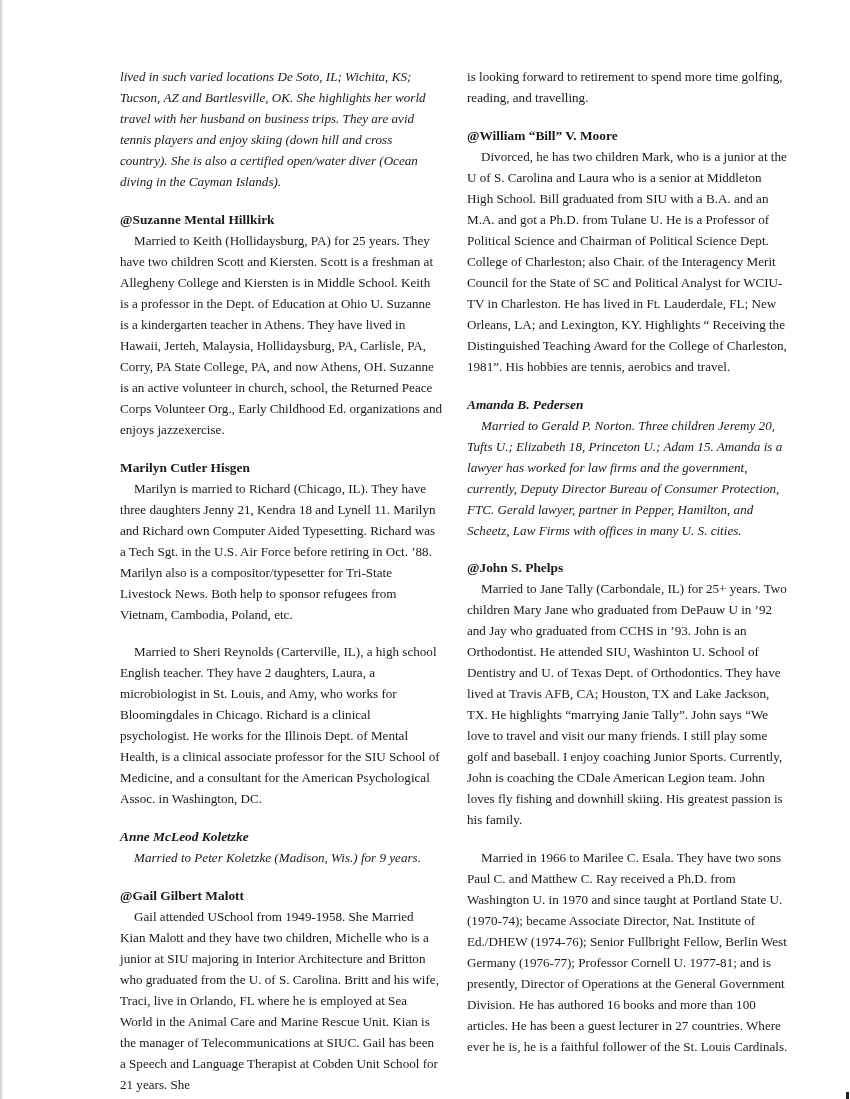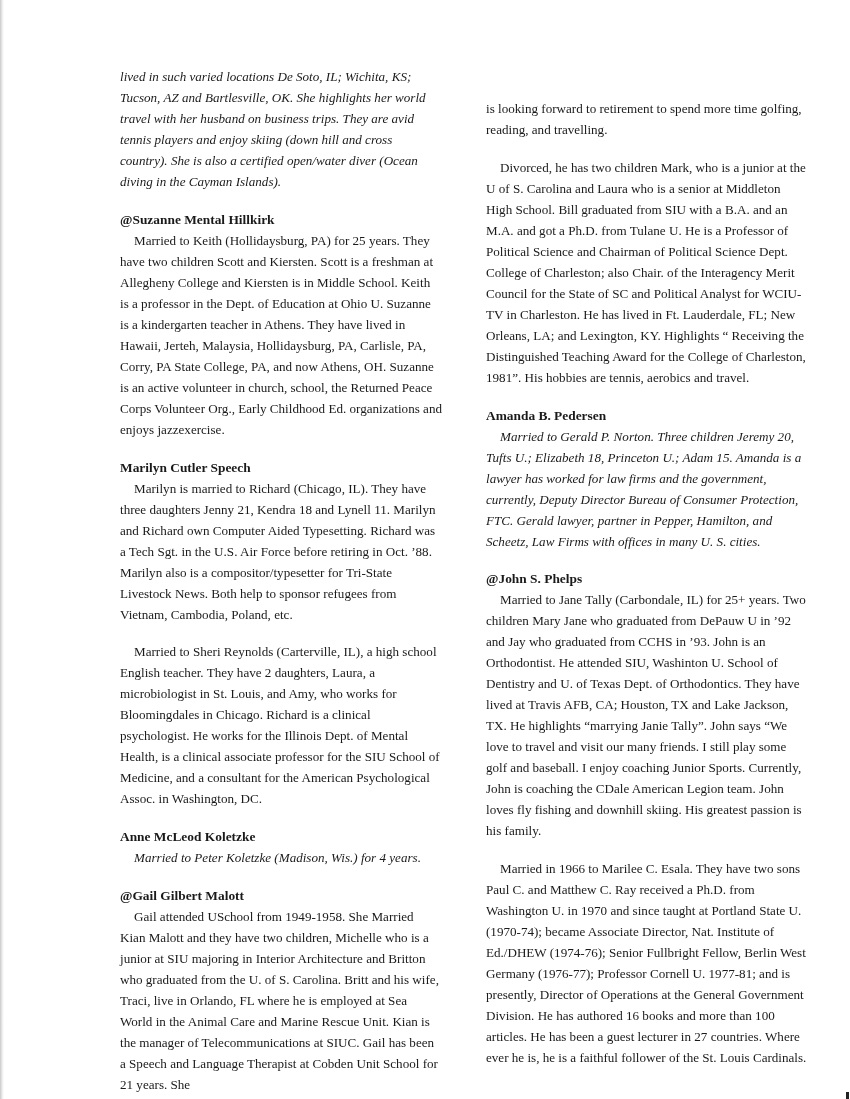--- a/index.html
+++ b/index.html
@@ -14,24 +14,24 @@
   }
   .corner-mark {
     position: absolute; left: 846px; top: 1092px; width: 3px; height: 7px; background: #222;
   }
   .col {
     position: absolute; top: 66px;
     font-size: 13.1px; line-height: 21px;
     font-family: "Liberation Serif", "DejaVu Serif", serif;
   }
   .col.left { left: 120px; width: 322px; }
-  .col.right { left: 486px; width: 323px; margin-top: 32px; }
+  .col.right { left: 467px; width: 323px; }
   .entry { margin-bottom: 16.75px; }
   .name { font-weight: bold; font-size: 13.4px; }
-  .name.italic { }
+  .name.italic { font-style: italic; }
   .body { text-indent: 14px; }
   .body.italic { font-style: italic; }
   .body.noindent { text-indent: 0; }
   p { margin: 0; }
 </style>
 </head>
 <body>
 
 <div class="edge"></div>
 
@@ -39,45 +39,46 @@
   <div class="entry">
     <p class="body italic noindent">lived in such varied locations De Soto, IL; Wichita, KS; Tucson, AZ and Bartlesville, OK.  She highlights her world travel with her husband on business trips.  They are avid tennis players and enjoy skiing (down hill and cross country).  She is also a certified open/water diver (Ocean diving in the Cayman Islands).</p>
   </div>
 
   <div class="entry">
     <p class="name">@Suzanne Mental Hillkirk</p>
     <p class="body">Married to Keith (Hollidaysburg, PA) for 25 years.  They have two children Scott and Kiersten. Scott is a freshman at Allegheny College and Kiersten is in Middle School.  Keith is a professor in the Dept. of Education at Ohio U.  Suzanne is a kindergarten teacher in Athens.  They have lived in Hawaii, Jerteh, Malaysia, Hollidaysburg, PA, Carlisle, PA, Corry, PA State College, PA, and now Athens, OH.  Suzanne is an active volunteer in church, school, the Returned Peace Corps Volunteer Org., Early Childhood Ed. organizations and enjoys jazzexercise.</p>
   </div>
 
   <div class="entry">
-    <p class="name">Marilyn Cutler Speech</p>
+    <p class="name">Marilyn Cutler Hisgen</p>
     <p class="body">Marilyn is married to Richard (Chicago, IL). They have three daughters Jenny 21, Kendra 18 and Lynell 11.  Marilyn and Richard own Computer Aided Typesetting.  Richard was a Tech Sgt. in the U.S. Air Force before retiring in Oct. ’88. Marilyn also is a compositor/typesetter for Tri-State Livestock News.  Both help to sponsor refugees from Vietnam, Cambodia, Poland, etc.</p>
   </div>
 
   <div class="entry">
     <p class="body">Married to Sheri Reynolds (Carterville, IL), a high school English teacher.  They have 2 daughters, Laura, a microbiologist in St. Louis, and Amy, who works for Bloomingdales in Chicago. Richard is a clinical psychologist.  He works for the Illinois Dept. of Mental Health, is a clinical associate professor for the SIU School of Medicine, and a consultant for the American Psychological Assoc. in Washington, DC.</p>
   </div>
 
   <div class="entry">
     <p class="name italic">Anne McLeod Koletzke</p>
-    <p class="body italic">Married to Peter Koletzke (Madison, Wis.) for 4 years.</p>
+    <p class="body italic">Married to Peter Koletzke (Madison, Wis.) for 9 years.</p>
   </div>
 
   <div class="entry">
     <p class="name">@Gail Gilbert Malott</p>
     <p class="body">Gail attended USchool from 1949-1958.  She Married Kian Malott and they have two children, Michelle who is a junior at SIU majoring in Interior Architecture and Britton who graduated from the U. of S. Carolina.  Britt and his wife, Traci, live in Orlando, FL where he is employed at Sea World in the Animal Care and Marine Rescue Unit.  Kian is the manager of Telecommunications at SIUC.  Gail has been a Speech and Language Therapist at Cobden Unit School for 21 years.  She</p>
   </div>
 </div>
 
 <div class="col right">
   <div class="entry">
     <p class="body noindent">is looking forward to retirement to spend more time golfing, reading, and travelling.</p>
   </div>
 
   <div class="entry">
+    <p class="name">@William “Bill” V. Moore</p>
     <p class="body">Divorced,  he has two children Mark, who is a junior at the U of S. Carolina and Laura who is a senior at Middleton High School.  Bill graduated from SIU with a B.A. and an M.A. and got a Ph.D. from Tulane U.  He is a Professor of Political Science and Chairman of Political Science Dept. College of Charleston; also Chair. of the Interagency Merit Council for the State of SC and Political Analyst for WCIU-TV in Charleston.  He has lived in Ft. Lauderdale, FL; New Orleans, LA; and Lexington, KY.   Highlights “ Receiving the Distinguished Teaching Award for the College of Charleston, 1981”.   His hobbies are tennis, aerobics and travel.</p>
   </div>
 
   <div class="entry">
     <p class="name italic">Amanda B. Pedersen</p>
     <p class="body italic">Married to Gerald P. Norton.  Three children Jeremy 20, Tufts U.; Elizabeth 18, Princeton U.; Adam 15. Amanda is a lawyer has worked for law firms and the government, currently, Deputy Director Bureau of Consumer Protection, FTC.  Gerald lawyer, partner in Pepper, Hamilton, and Scheetz, Law Firms with offices in many U. S. cities.</p>
   </div>
 
   <div class="entry">
     <p class="name">@John S. Phelps</p>

